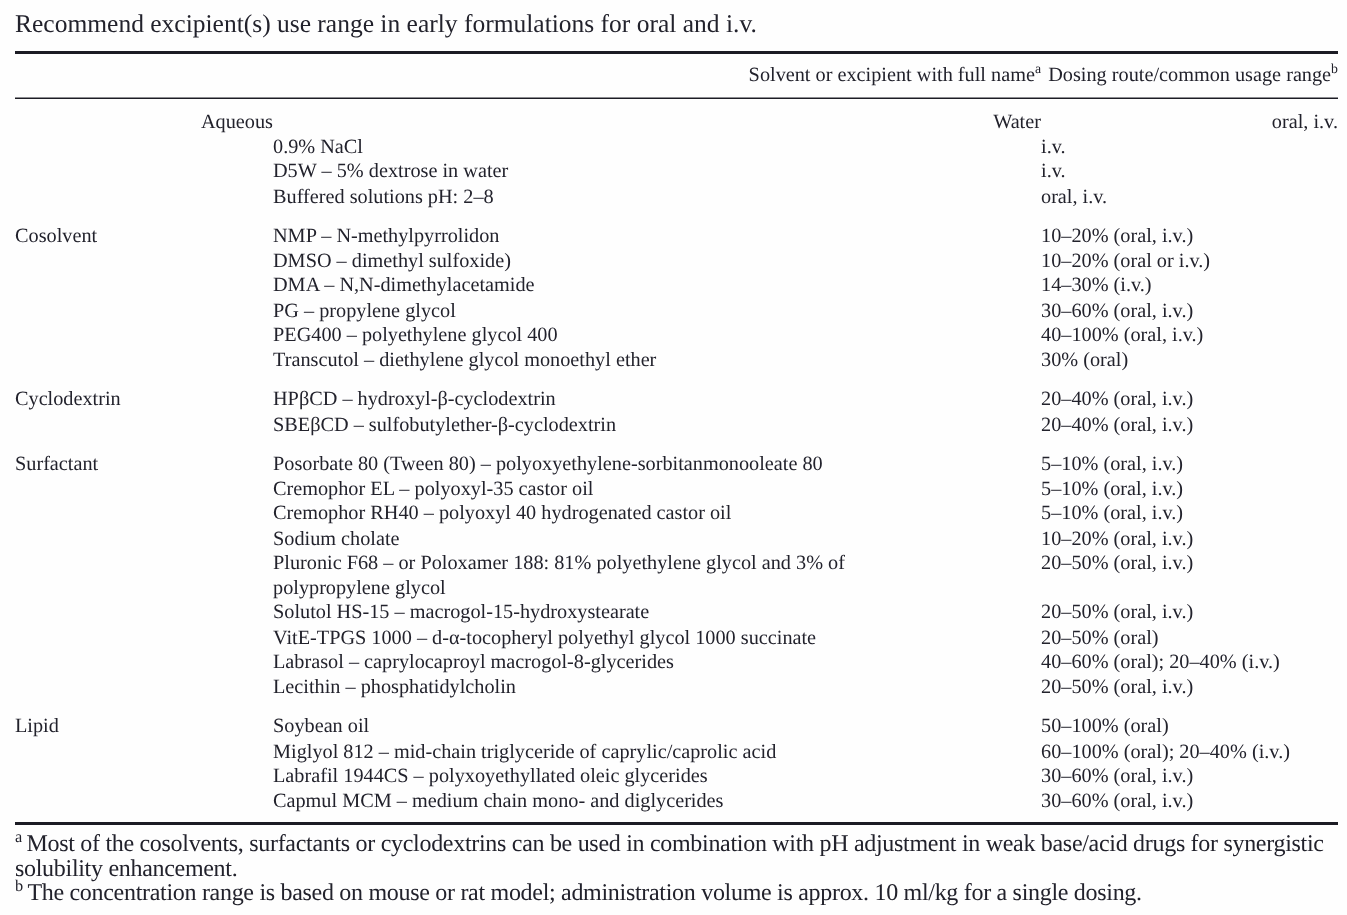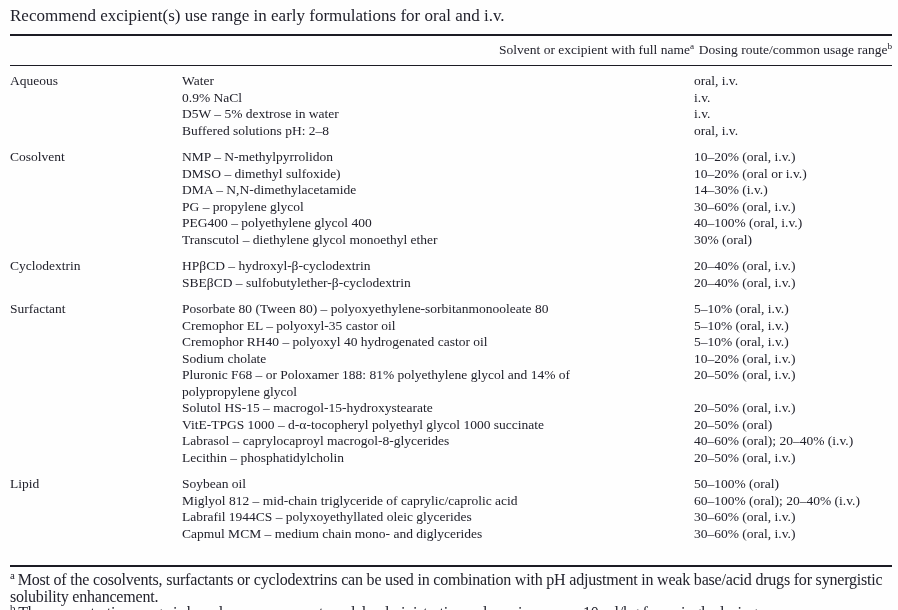--- a/index.html
+++ b/index.html
@@ -40,24 +40,24 @@
     padding: 6px 0 7px 0;
     vertical-align: top;
   }
   tbody td {
     font-size: 13.5px;
     line-height: 16.5px;
     vertical-align: top;
     padding: 0;
   }
   td.exc { white-space: pre-line; }
-  tr.sec-first td { padding-top: 7px; }
+  tr.sec-first td { padding-top: 7px; text-align: right; }
   tr.sec-start td { padding-top: 10px; }
   table.main { border-bottom: 2px solid #1c1c24; }
-  tbody tr:last-child td { padding-bottom: 23px; margin-left: 36px; }
+  tbody tr:last-child td { padding-bottom: 6px; margin-left: 36px; }
   sup {
     font-size: 0.68em;
     line-height: 0;
   }
   .footnotes {
     margin-top: 5px;
     width: 882px;
   }
   .fn {
     font-size: 16px;
@@ -166,21 +166,21 @@
         <td class="exc">Cremophor RH40 – polyoxyl 40 hydrogenated castor oil</td>
         <td class="dose">5–10% (oral, i.v.)</td>
       </tr>
       <tr>
         <td class="cat"></td>
         <td class="exc">Sodium cholate</td>
         <td class="dose">10–20% (oral, i.v.)</td>
       </tr>
       <tr>
         <td class="cat"></td>
-        <td class="exc">Pluronic F68 – or Poloxamer 188: 81% polyethylene glycol and 14% of
+        <td class="exc">Pluronic F68 – or Poloxamer 188: 81% polyethylene glycol and 3% of
 polypropylene glycol</td>
         <td class="dose">20–50% (oral, i.v.)</td>
       </tr>
       <tr>
         <td class="cat"></td>
         <td class="exc">Solutol HS-15 – macrogol-15-hydroxystearate</td>
         <td class="dose">20–50% (oral, i.v.)</td>
       </tr>
       <tr>
         <td class="cat"></td>

